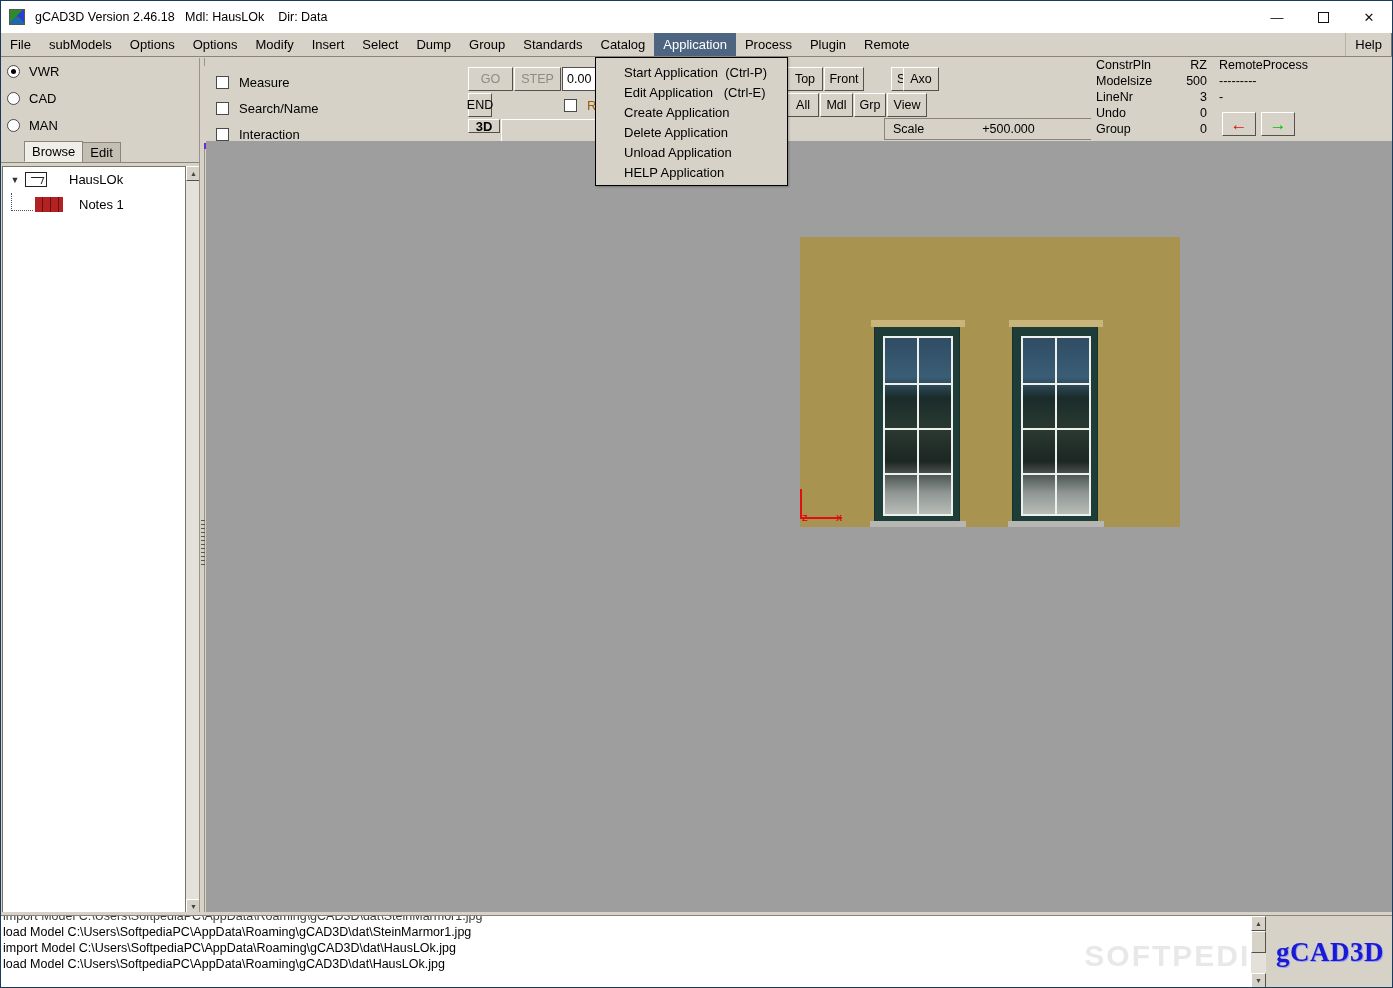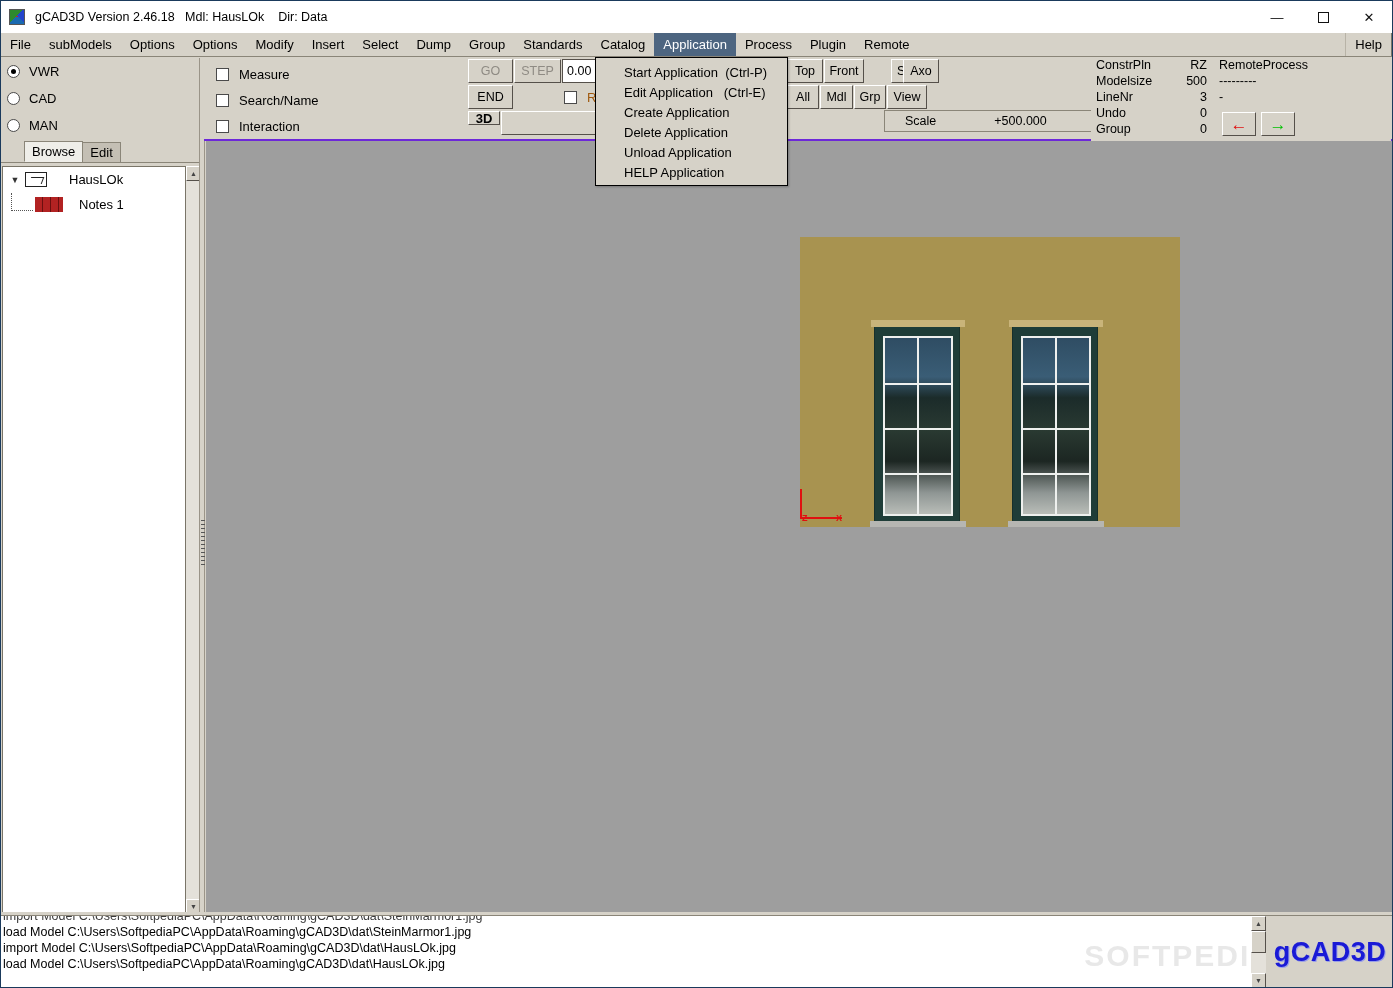--- a/index.html
+++ b/index.html
@@ -217,24 +217,24 @@
   .sb-thumb {
     width: 15px;
     background: #d6d2c8;
     border: 1px solid #55504a;
     border-top-color: #fff; border-left-color: #fff;
   }
   .sb-track { width: 15px; background: #e4e1da; flex: 1 1 auto; }
 
   
   .toolbar {
-    position: absolute; left: 203px; top: 57px;
+    position: absolute; left: 203px; top: 65px;
     width: 1188px; height: 83px;
     background: #d6d2c8;
-    border-bottom: 2px solid #6d28d9;
+    border-bottom: 6px solid #6d28d9;
   }
   .chk-col { position: absolute; left: 12px; top: 3px; }
   .chk-row { display: flex; align-items: center; height: 26px; }
   .chk {
     width: 13px; height: 13px;
     border: 1px solid #4a4a4a; background: #fff;
     margin-right: 10px; flex: none;
   }
   .chk-label { font-size: 13px; color: #000; }
 
@@ -362,21 +362,21 @@
     width: 17px; height: 72px;
     background: #d6d2c8;
   }
   .brandbox {
     position: absolute; right: 0; top: 0;
     width: 124px; height: 72px;
     background: #d6d2c8;
     display: flex; align-items: center; justify-content: center;
   }
   .brand {
-    font-family: Liberation Sans, sans-serif;
+    font-family: Liberation Serif, serif;
     font-size: 27px; font-weight: bold;
     color: #1a1ad6;
     text-shadow: 1px 1px 0 #9aa0e8;
     letter-spacing: .5px;
   }
   .watermark {
     position: absolute; right: 118px; bottom: 14px;
     font-family: "Liberation Sans", sans-serif;
     font-size: 30px; font-weight: bold;
     color: rgba(150,150,150,.22);
@@ -485,42 +485,42 @@
       <div class="chk-row">
         <span class="chk"></span>
         <span class="chk-label">Interaction</span>
       </div>
     </div>
 
     <div class="btn disabled" style="position:absolute; left:264px; top:1px; width:45px; height:24px;">GO</div>
     <div class="btn disabled" style="position:absolute; left:310px; top:1px; width:47px; height:24px;">STEP</div>
     <div class="field" style="position:absolute; left:358px; top:1px; width:45px; height:24px;">0.00</div>
 
-    <div class="btn" style="position:absolute; left:264px; top:27px; width:45px; height:24px;">END</div>
+    <div class="btn" style="position:absolute; left:264px; top:27px; width:24px; height:24px;">END</div>
 
     <div class="chk-row" style="position:absolute; left:360px; top:27px; height:24px;">
       <span class="chk"></span>
       <span class="chk-label" style="color:#a05a10;">Ro</span>
     </div>
 
     <div class="btn bold" style="position:absolute; left:264px; top:53px; width:32px; height:14px;">3D</div>
     <div class="btn" style="position:absolute; left:297px; top:53px; width:120px; height:24px;"></div>
 
     <div class="btn" style="position:absolute; left:583px; top:1px; width:36px; height:24px;">Top</div>
     <div class="btn" style="position:absolute; left:620px; top:1px; width:40px; height:24px;">Front</div>
     <div class="btn" style="position:absolute; left:661px; top:1px; width:37px; height:24px;margin-left:26px;">Side</div>
     <div class="btn" style="position:absolute; left:699px; top:1px; width:36px; height:24px;">Axo</div>
 
     <div class="btn" style="position:absolute; left:583px; top:27px; width:32px; height:24px;">All</div>
     <div class="btn" style="position:absolute; left:616px; top:27px; width:33px; height:24px;">Mdl</div>
     <div class="btn" style="position:absolute; left:650px; top:27px; width:32px; height:24px;">Grp</div>
     <div class="btn" style="position:absolute; left:683px; top:27px; width:40px; height:24px;">View</div>
 
     <div class="scalebar">
-      <span style="margin-left:20px;">Scale</span>
+      <span style="margin-left:8px;">Scale</span>
       <span style="margin-left:58px;">+500.000</span>
     </div>
   </div>
 
   <div class="status">
     <div class="st-row">
       <span class="st-key">ConstrPln</span>
       <span class="st-val">RZ</span>
       <span class="st-extra">RemoteProcess</span>
     </div>

